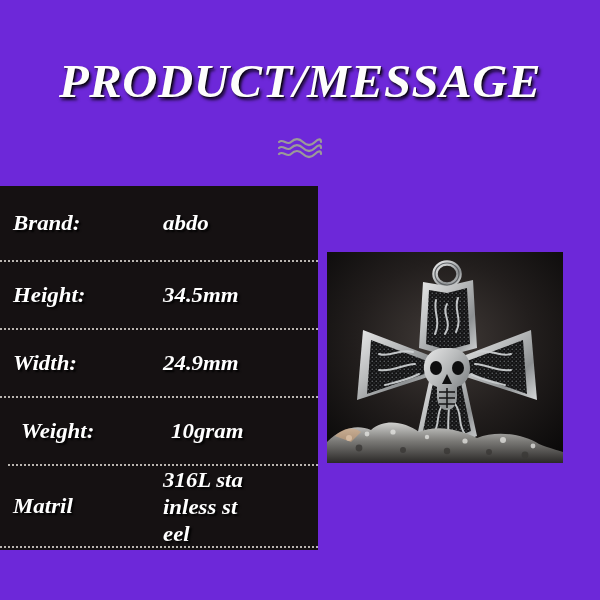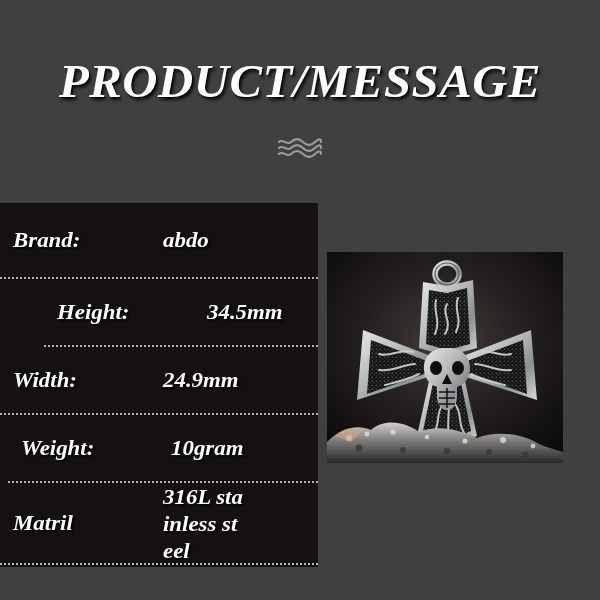--- a/index.html
+++ b/index.html
@@ -13,21 +13,21 @@
     font-family: "Liberation Serif", serif;
     overflow: hidden;
     position: relative;
   }
 
   #page {
     position: absolute;
     inset: 0;
     width: 600px;
     height: 600px;
-    background: #404040;
+    background: #6d28d9;
   }
 
   
   .header {
     position: absolute;
     left: 0;
     top: 55px;
     width: 600px;
     text-align: center;
   }
@@ -54,38 +54,38 @@
     display: flex;
     align-items: center;
     justify-content: center;
   }
   .divider-waves svg { display: block; }
 
   
   .spec-panel {
     position: absolute;
     left: 0px;
-    top: 203px;
+    top: 186px;
     width: 318px;
     height: 364px;
     background: #151112;
   }
 
   .spec-row {
     position: relative;
     box-sizing: border-box;
     display: flex;
     align-items: center;
     padding-left: 13px;
     border-bottom: 2px dotted #b9b5b0;
   }
   .spec-row:last-child { border-bottom: 2px dotted #b9b5b0; }
 
   .spec-row.r1 { height: 76px; }
-  .spec-row.r2 { height: 68px; margin-left: 44px; }
+  .spec-row.r2 { height: 68px; }
   .spec-row.r3 { height: 68px; }
   .spec-row.r4 { height: 68px; margin-left: 8px; }
   .spec-row.r5 { height: 82px; align-items: center; }
 
   .spec-label {
     flex: 0 0 150px;
     font-family: "Liberation Serif", serif;
     font-weight: bold;
     font-style: italic;
     font-size: 22px;

